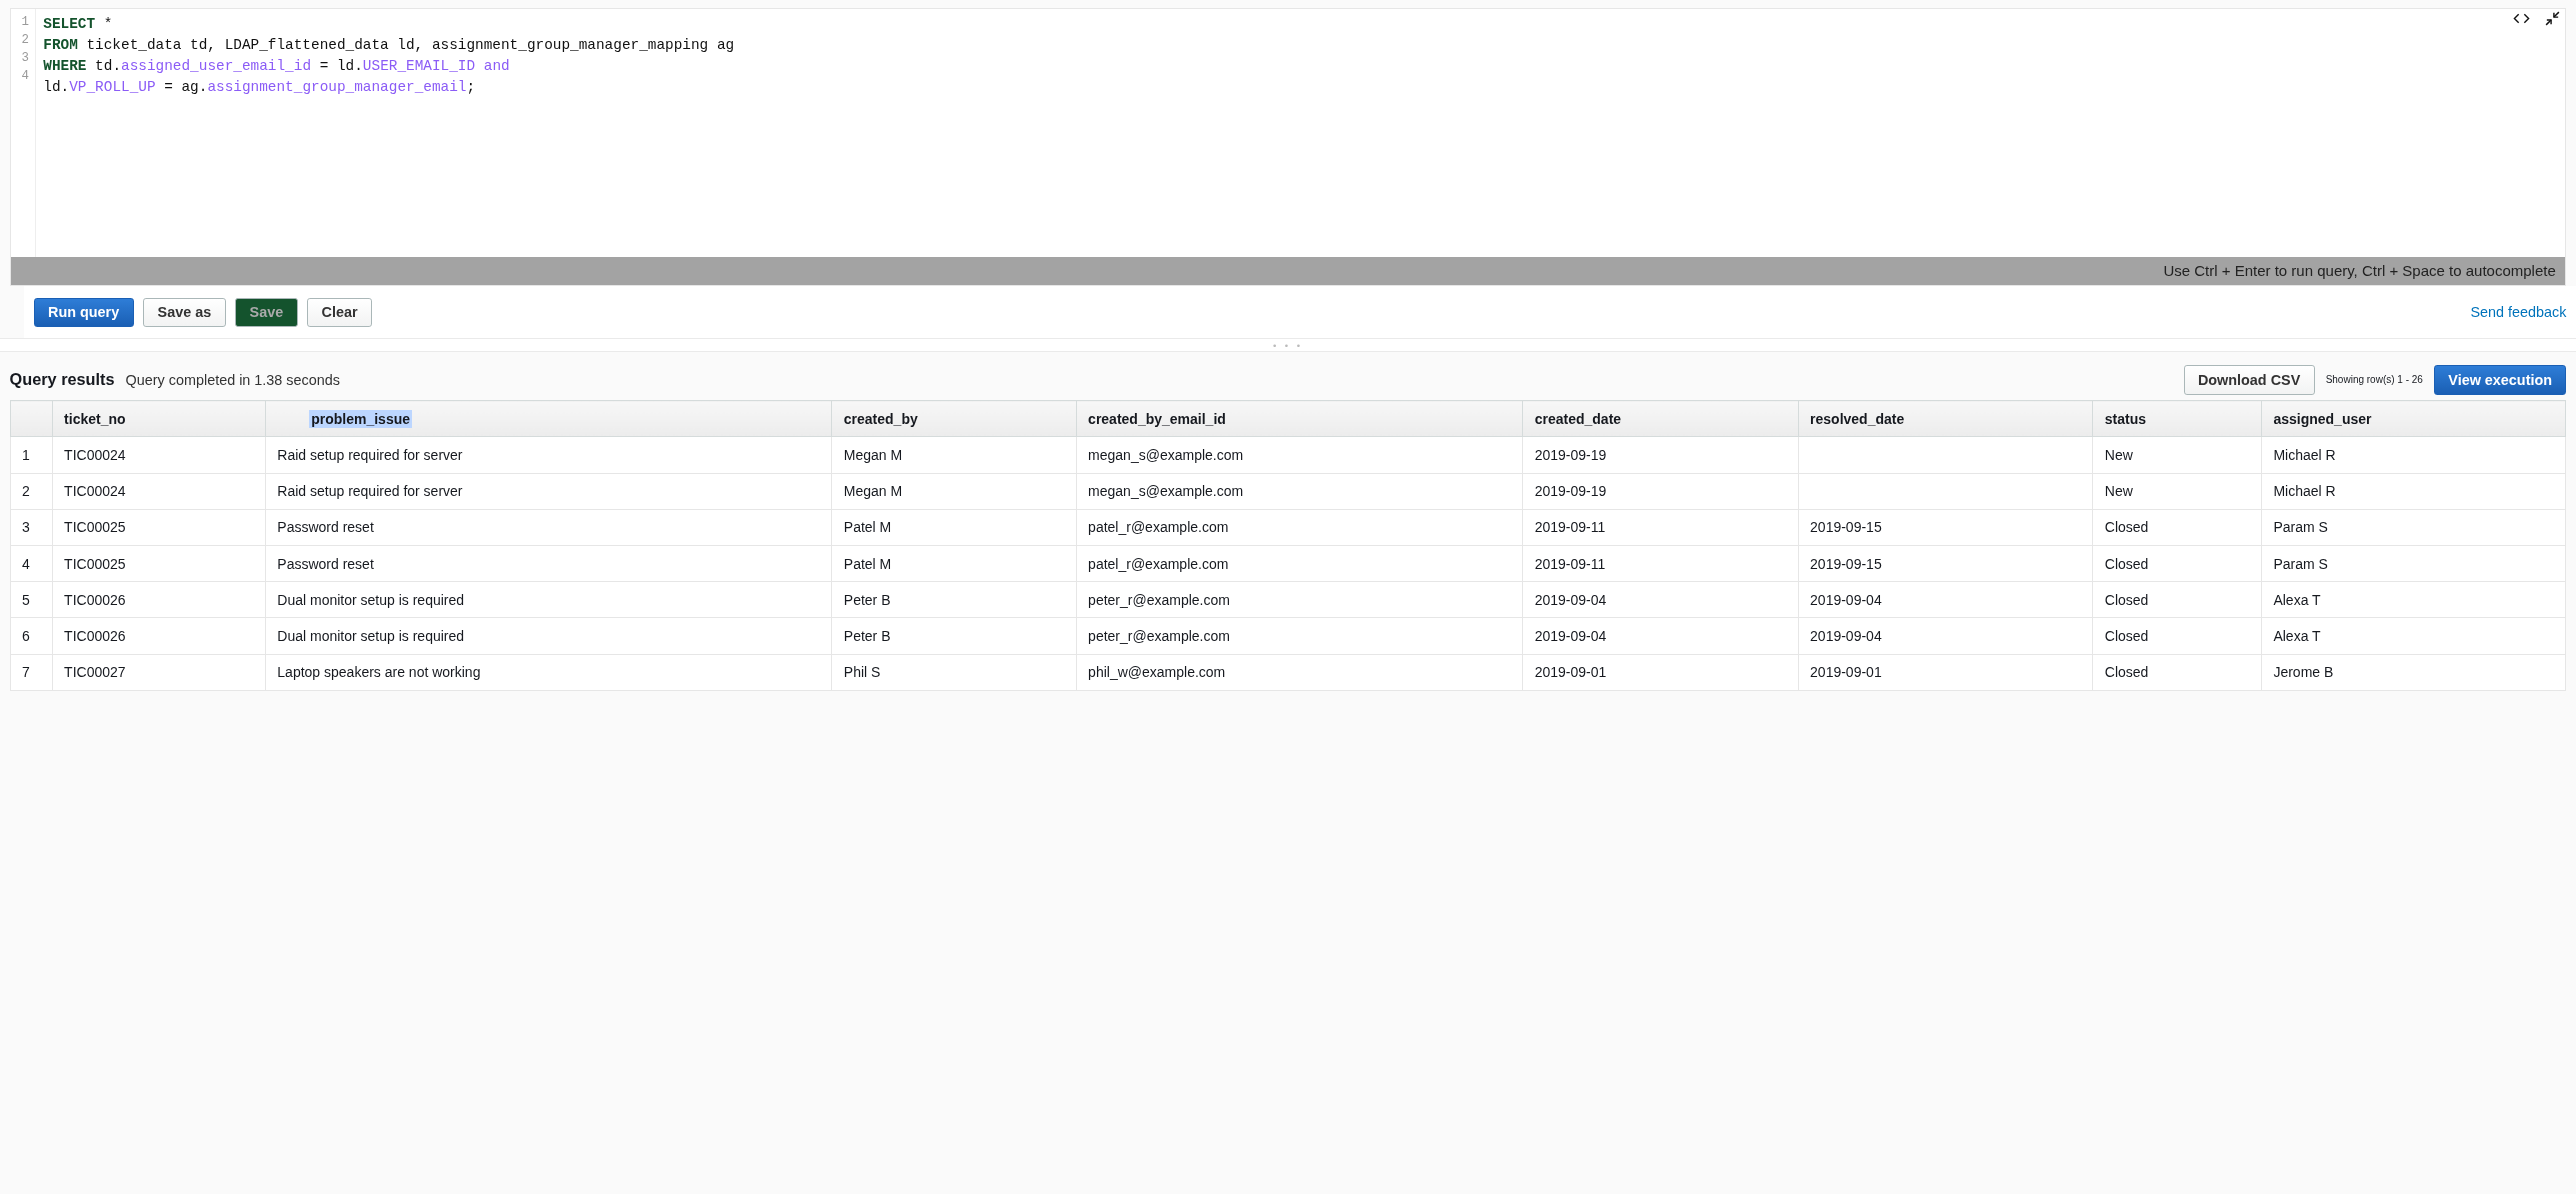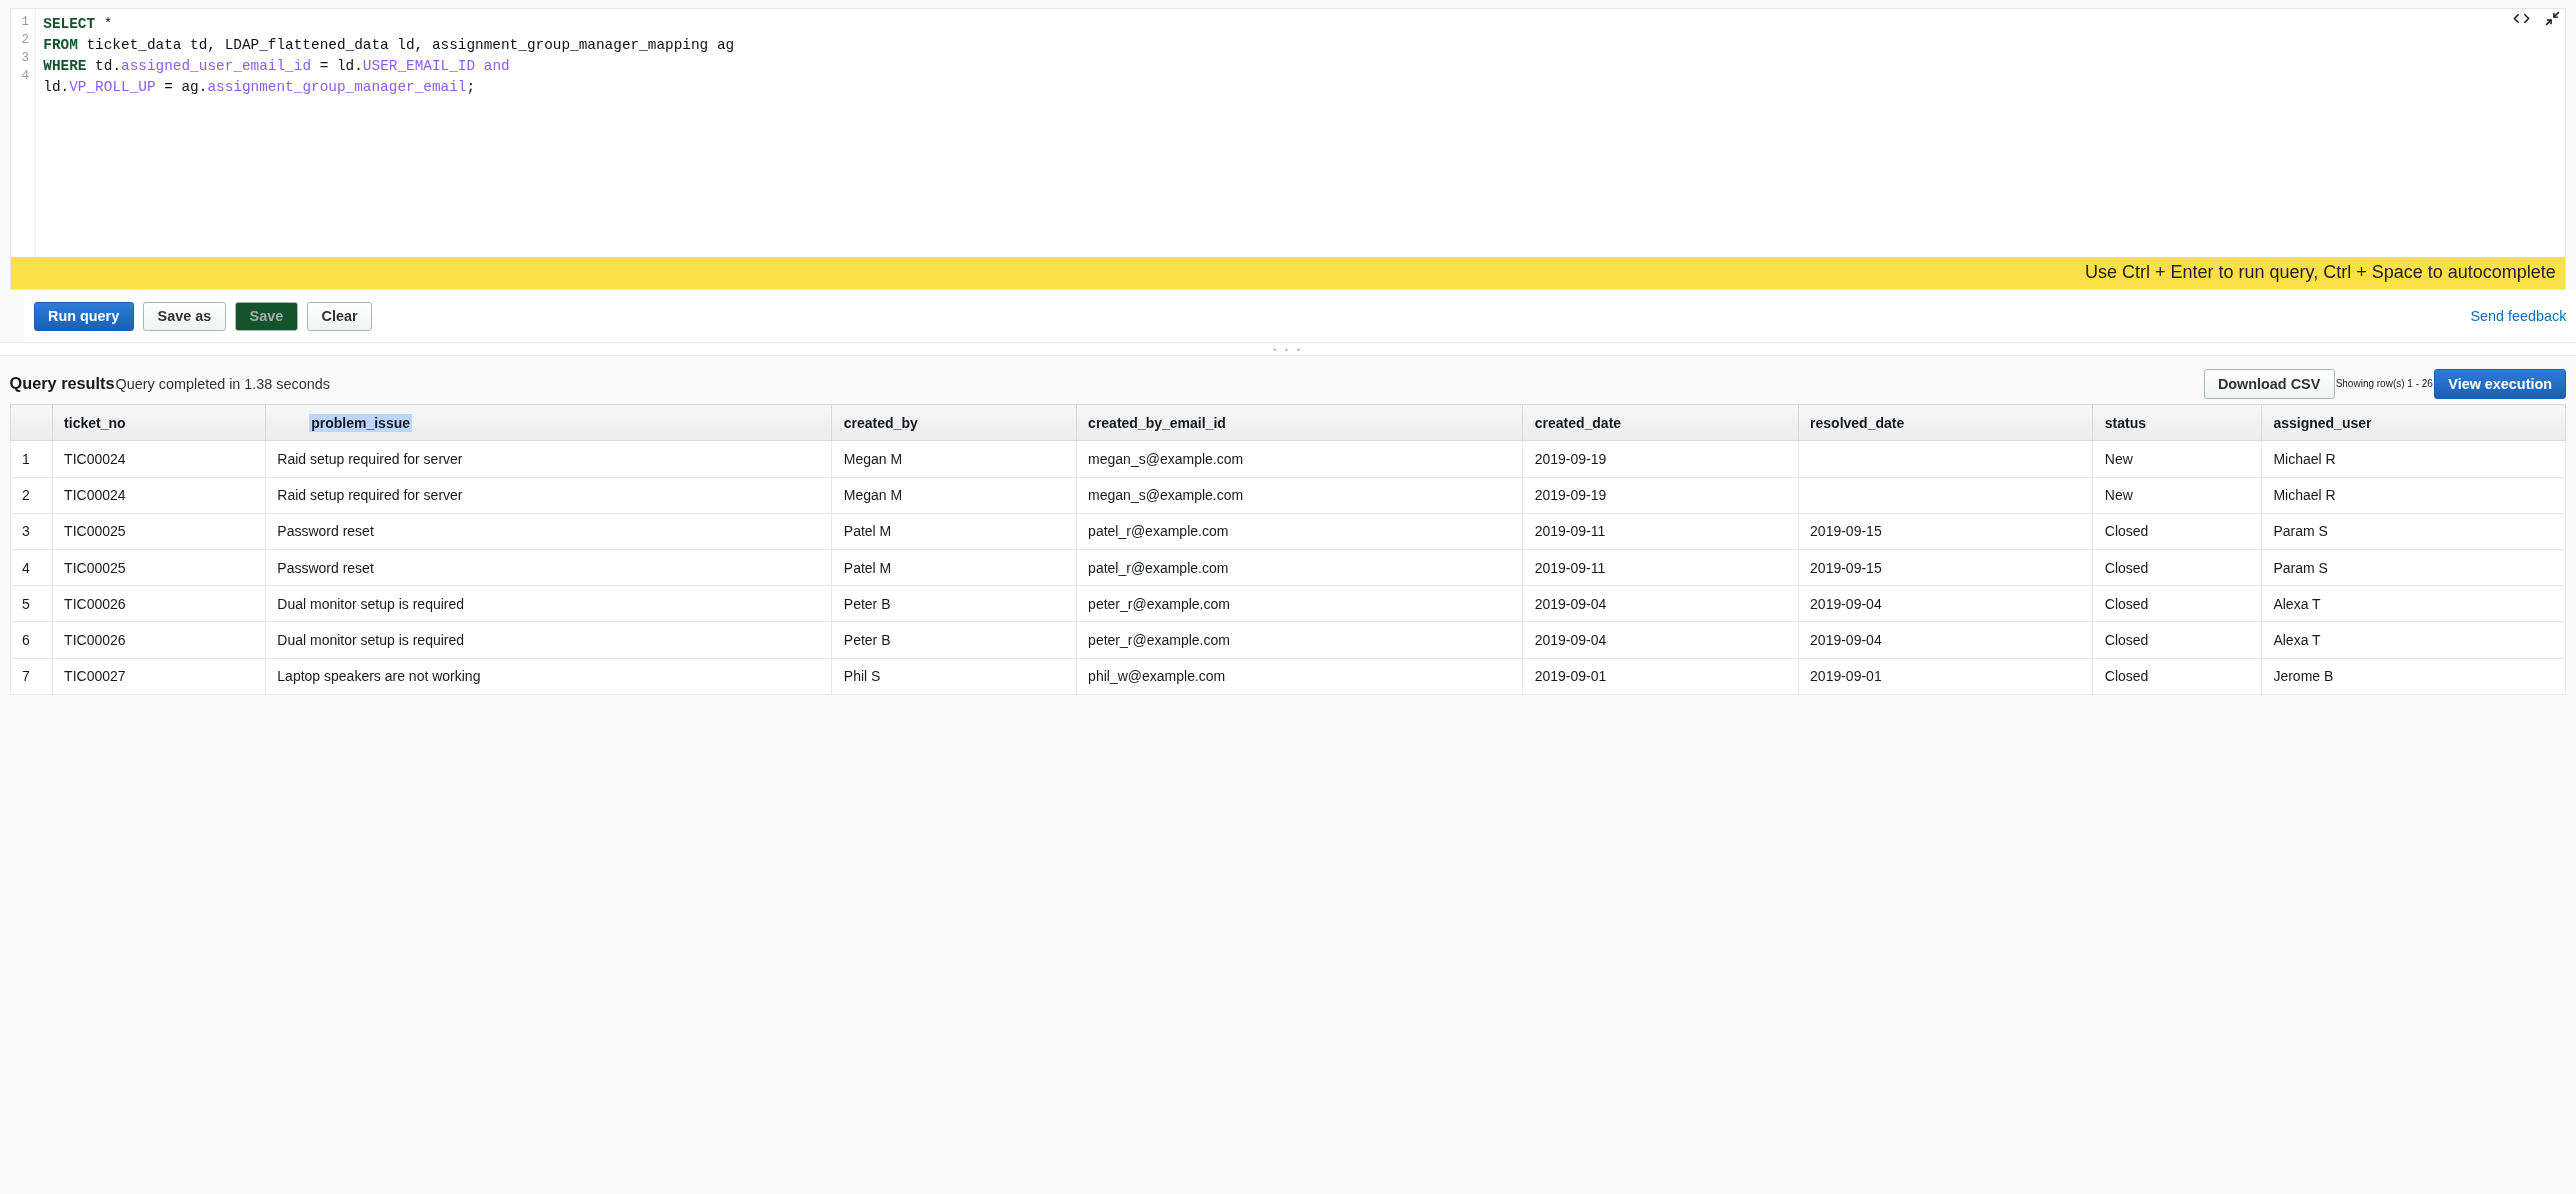--- a/index.html
+++ b/index.html
@@ -42,26 +42,26 @@
     padding: 5.7px 5.7px 0 0;
     user-select: none;
     border-right: 1px solid #eee;
     font-size: 12.4px;
   }
   .code-lines { padding: 5.7px 7.7px 0 7.7px; white-space: pre; }
   .kw { color: #14532d; font-weight: 600; }
   .ident { color: #8b5cf6; }
   .plain { color: #111; }
   .hint-bar {
-    background: #fde047;
+    background: #a3a3a3;
     border: 1px solid #e6e6e6;
     border-top: none;
     text-align: right;
     padding: 5.7px 9.6px;
-    font-size: 18px;
+    font-size: 15px;
     color: #222;
   }
   .toolbar {
     background: #fff;
     padding: 11.5px 9.6px;
     display: flex;
     align-items: center;
     gap: 9.6px;
     margin-left: 24px;
   }
@@ -96,21 +96,21 @@
     justify-content:center;
     align-items:center;
     color:#bbb;
     letter-spacing:2.9px;
     font-size:9.6px;
   }
   .results-bar {
     display:flex;
     align-items:center;
     padding:13.4px 9.6px 5.7px 9.6px;
-    gap:1px;
+    gap:11px;
   }
   .results-title { font-weight:700; font-size:16.3px; }
   .results-status { color:#333; font-size:14.4px; }
   .spacer { flex:1; }
   .rowcount { font-weight:400; font-size:10px; }
   .table-wrap { padding:0 9.6px 9.6px 9.6px; }
   table {
     width:100%;
     border-collapse:collapse;
     font-size:14px;

